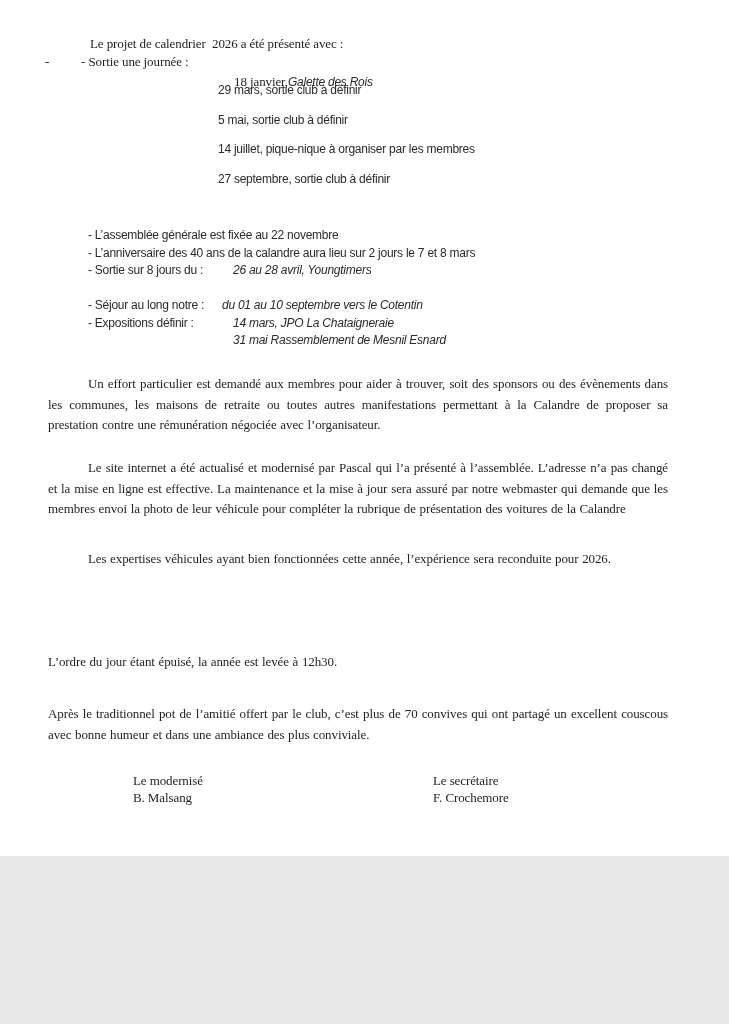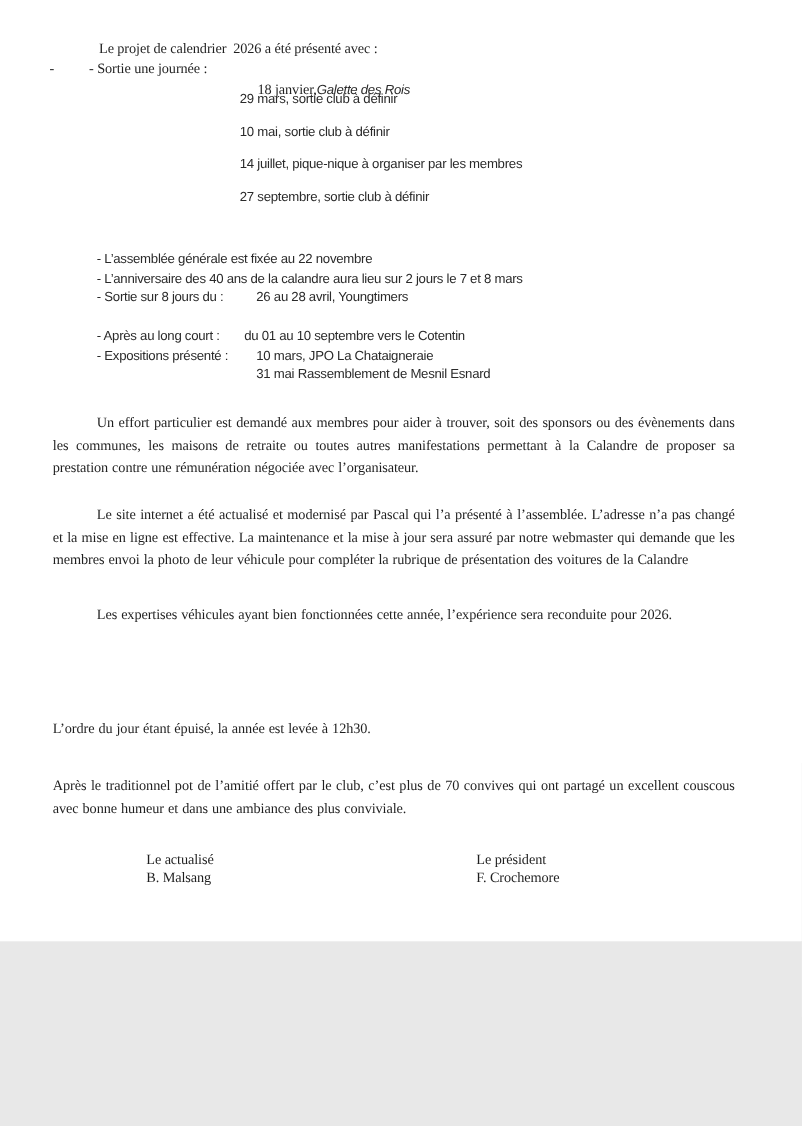--- a/index.html
+++ b/index.html
@@ -20,21 +20,21 @@
   }
   .sans {
     font-family: "Liberation Sans", sans-serif;
     font-size: 12px;
     letter-spacing: -0.25px;
     color: #2a2a2a;
   }
   .first-trip .ev { margin-left: 0; font-style: italic; }
   .agenda-row { position: absolute; left: 0; width: 729px; height: 17px; padding-left: 36px; }
   .a-label { position: absolute; left: 88px; white-space: pre; }
-  .a-value { position: absolute; left: 233px; white-space: pre; }
+  .a-value { position: absolute; left: 233px; white-space: pre; font-style: italic; }
   .agenda-row.v-early .a-value { left: 222px; }
   .para {
     position: absolute;
     left: 48px;
     width: 620px;
     text-align: justify;
     line-height: 20.7px;
     font-family: "Liberation Serif", serif;
     font-size: 13px;
     letter-spacing: -0.1px;
@@ -64,61 +64,61 @@
 
   <div class="abs serif" style="left:45px; top:54px">-</div>
 
   <div class="abs serif" style="left:81px; top:54px">- Sortie une journée :</div>
 
   <div class="abs first-trip" style="left:218px; top:54px">
     <span class="serif">18 janvier,</span><span class="sans ev">Galette des Rois</span>
   </div>
 
   <div class="abs sans" style="left:218px; top:83px">29 mars, sortie club à définir</div>
-  <div class="abs sans" style="left:218px; top:113px">10 mai, sortie club à définir</div>
+  <div class="abs sans" style="left:218px; top:113px">5 mai, sortie club à définir</div>
   <div class="abs sans" style="left:218px; top:142px">14 juillet, pique-nique à organiser par les membres</div>
   <div class="abs sans" style="left:218px; top:172px">27 septembre, sortie club à définir</div>
 
   <div class="agenda-row sans" style="top:228px">
     <span class="a-label">- L’assemblée générale est fixée au 22 novembre</span>
       <span class="a-value"></span>
   </div>
   <div class="agenda-row sans" style="top:246px">
     <span class="a-label">- L’anniversaire des 40 ans de la calandre aura lieu sur 2 jours le 7 et 8 mars</span>
       <span class="a-value"></span>
   </div>
   <div class="agenda-row sans" style="top:263px">
     <span class="a-label">- Sortie sur 8 jours du :</span>
       <span class="a-value">26 au 28 avril, Youngtimers</span>
   </div>
   <div class="agenda-row sans v-early" style="top:298px">
-    <span class="a-label">- Après au long court :</span>
+    <span class="a-label">- Séjour au long notre :</span>
       <span class="a-value">du 01 au 10 septembre vers le Cotentin</span>
   </div>
   <div class="agenda-row sans" style="top:316px">
-    <span class="a-label">- Expositions présenté :</span>
-      <span class="a-value">10 mars, JPO La Chataigneraie</span>
+    <span class="a-label">- Expositions définir :</span>
+      <span class="a-value">14 mars, JPO La Chataigneraie</span>
   </div>
   <div class="agenda-row sans" style="top:333px">
     <span class="a-label"></span>
       <span class="a-value">31 mai Rassemblement de Mesnil Esnard</span>
   </div>
 
   <div class="para ind" style="top:374px">Un effort particulier est demandé aux membres pour aider à trouver, soit des sponsors ou des évènements dans les communes, les maisons de retraite ou toutes autres manifestations permettant à la Calandre de proposer sa prestation contre une rémunération négociée avec l’organisateur.</div>
   <div class="para ind" style="top:458px">Le site internet a été actualisé et modernisé par Pascal qui l’a présenté à l’assemblée. L’adresse n’a pas changé et la mise en ligne est effective. La maintenance et la mise à jour sera assuré par notre webmaster qui demande que les membres envoi la photo de leur véhicule pour compléter la rubrique de présentation des voitures de la Calandre</div>
   <div class="para ind" style="top:549px">Les expertises véhicules ayant bien fonctionnées cette année, l’expérience sera reconduite pour 2026.</div>
   <div class="para" style="top:652px">L’ordre du jour étant épuisé, la année est levée à 12h30.</div>
   <div class="para" style="top:704px">Après le traditionnel pot de l’amitié offert par le club, c’est plus de 70 convives qui ont partagé un excellent couscous avec bonne humeur et dans une ambiance des plus conviviale.</div>
 
   <div class="sig serif" style="left:133px; top:773px">
-    <div>Le actualisé</div>
+    <div>Le modernisé</div>
     <div>B. Malsang</div>
   </div>
   <div class="sig serif" style="left:433px; top:773px">
-    <div>Le président</div>
+    <div>Le secrétaire</div>
     <div>F. Crochemore</div>
   </div>
 
   <div class="footer">
     <div>PAGE</div>
     <div>10</div>
   </div>
 
 </div>
 

